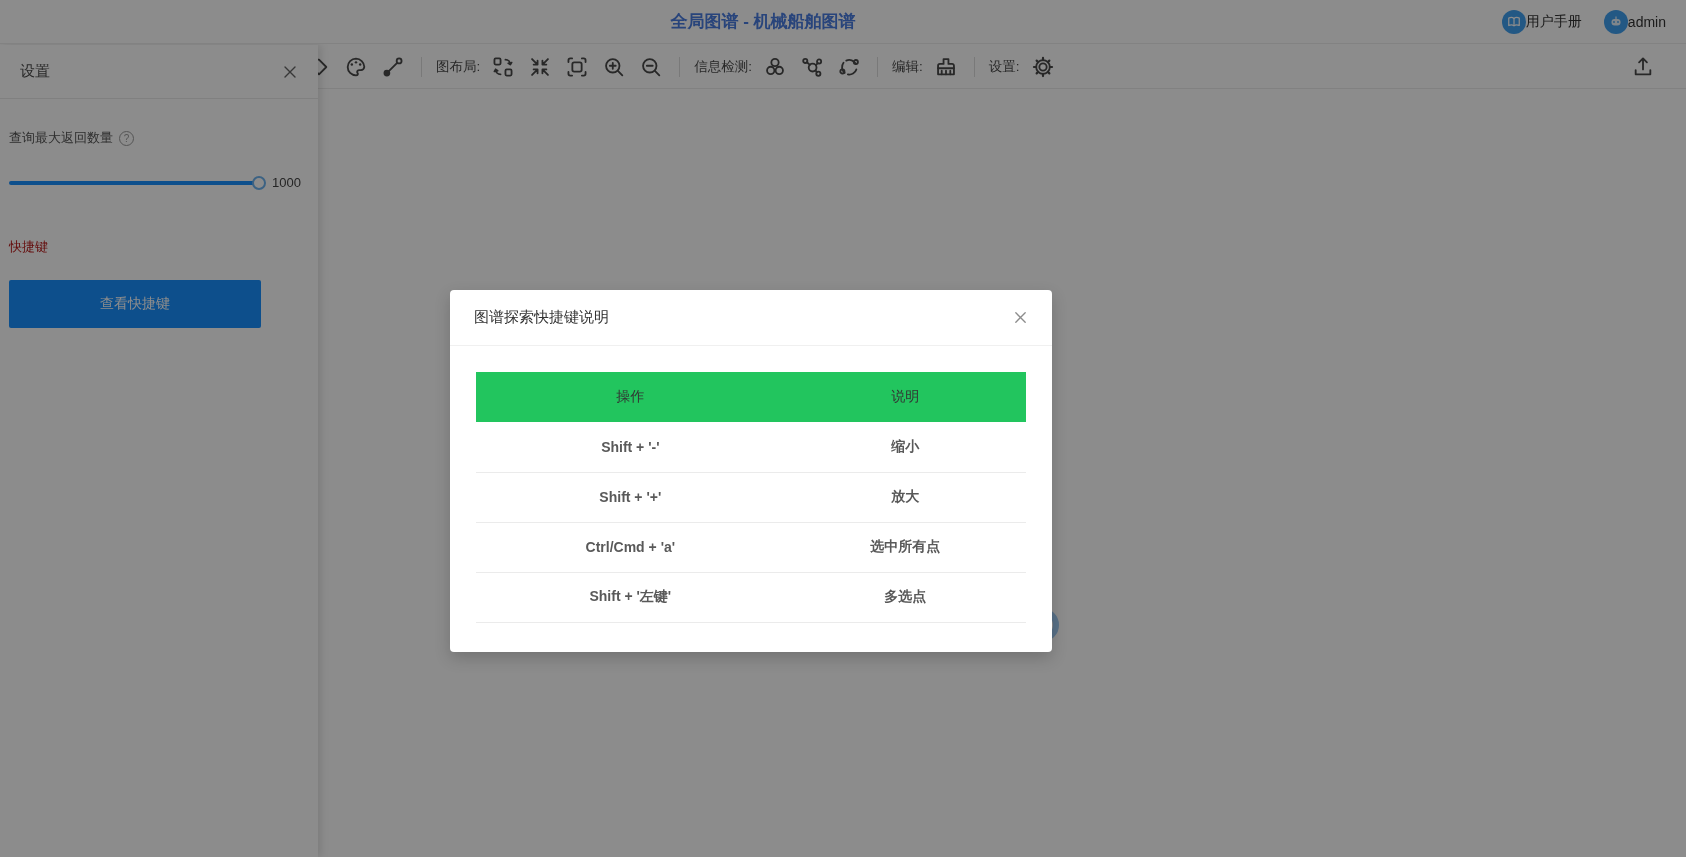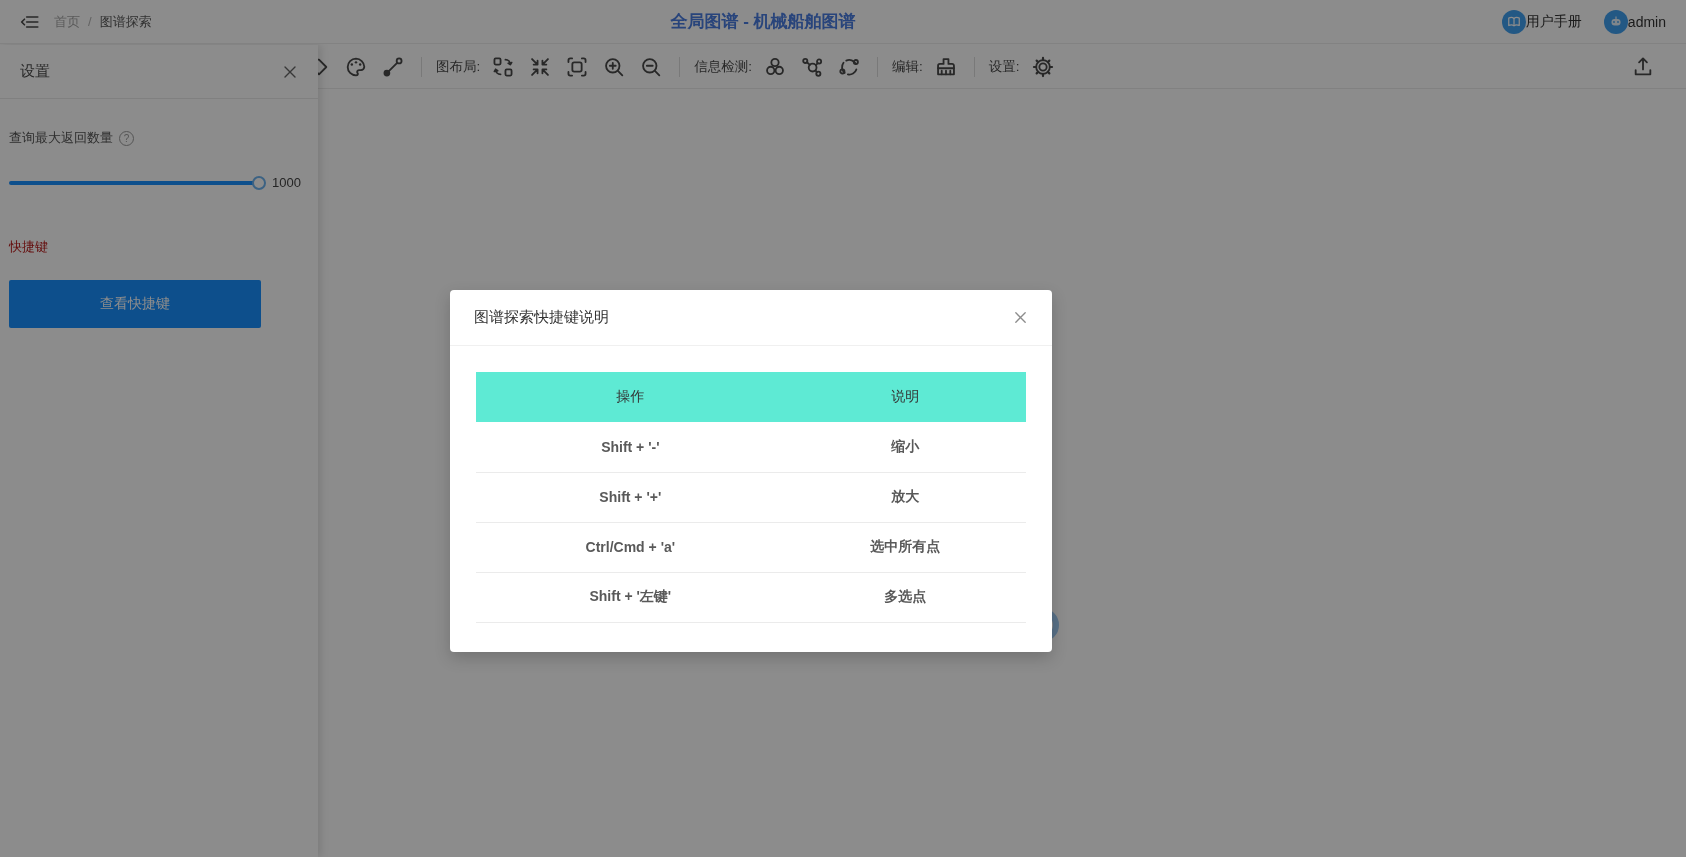--- a/index.html
+++ b/index.html
@@ -59,42 +59,29 @@
 
   
   .mask { position:absolute; inset:0; background:rgba(0,0,0,0.45); z-index:50; }
   .modal { position:absolute; left:450px; top:290px; width:602px; height:362px; background:#fff;
     border-radius:4px; box-shadow:0 6px 16px rgba(0,0,0,0.18); z-index:60; }
   .modal-head { height:56px; display:flex; align-items:center; justify-content:space-between;
     padding:0 24px; border-bottom:1px solid #f0f0f0; }
   .modal-title { font-size:15px; color:#333; }
   .modal-body { padding:26px 26px 0 26px; }
   table.sc { width:100%; border-collapse:collapse; font-size:14px; }
-  table.sc th { background:#5eead4; height:50px; font-weight:400; color:#333; text-align:center; }
+  table.sc th { background:#22c55e; height:50px; font-weight:400; color:#333; text-align:center; }
   table.sc td { height:50px; text-align:center; color:#595959; border-bottom:1px solid #ebebeb;font-weight:bold; }
 </style>
 </head>
 <body>
 
 <div class="page">
 
   <header class="app-header">
-    <div class="hdr-left">
-      <button class="icon-btn">
-        <svg class="glyph" width="20" height="20" viewBox="0 0 18 18">
-          <path d="M6 4.5 H16 M6 9 H16 M6 13.5 H16"></path>
-          <path d="M4 6.5 L1.5 9 L4 11.5"></path>
-        </svg>
-      </button>
-      <nav class="breadcrumb">
-        <span class="bc-home">首页</span>
-        <span class="bc-sep">/</span>
-        <span class="bc-cur">图谱探索</span>
-      </nav>
-    </div>
     <div class="hdr-title">全局图谱 - 机械船舶图谱</div>
     <div class="hdr-right">
       <span class="manual">
         <span class="blue-circle">
           <svg width="14" height="14" viewBox="0 0 16 16" style="stroke:#fff;fill:none;stroke-width:1.4;stroke-linejoin:round;">
             <path d="M2 3.5 C4 2.5 6.8 2.8 8 4 C9.2 2.8 12 2.5 14 3.5 V12 C12 11 9.2 11.3 8 12.5 C6.8 11.3 4 11 2 12 Z"></path>
             <path d="M8 4 V12.5"></path>
           </svg>
         </span>
         <span>用户手册</span>

